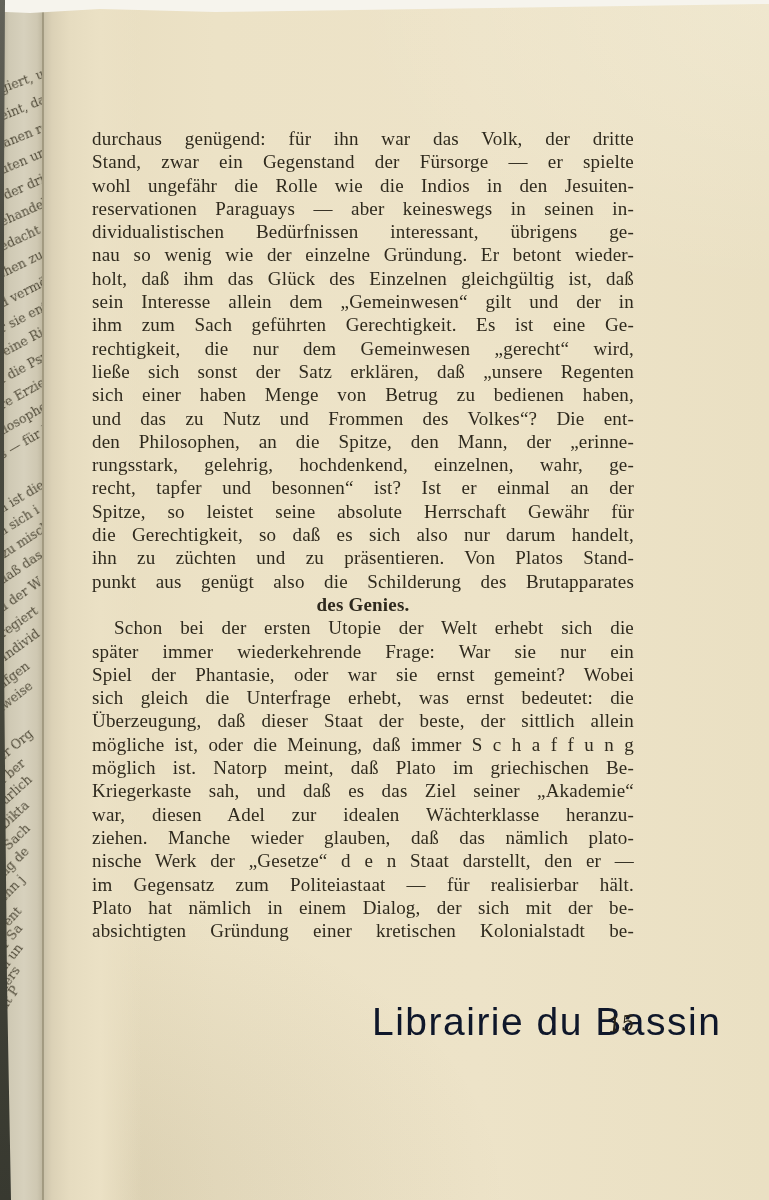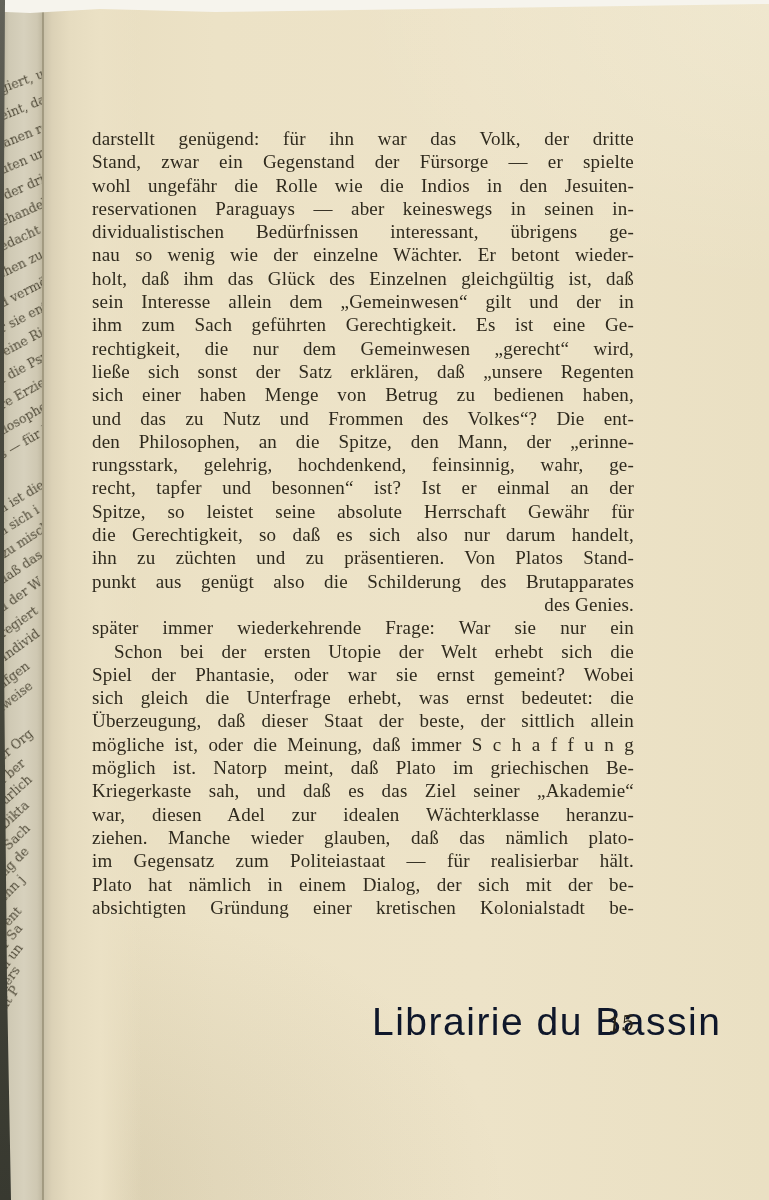--- a/index.html
+++ b/index.html
@@ -43,21 +43,21 @@
     position:absolute; left:0; top:0; width:2px; height:100%;
     background:rgba(92,82,56,.35);
   }
   
   .text-block {
     position:absolute; left:92px; top:127px; width:542px; z-index:2;
     color:#2f2a1e; font-size:19px; letter-spacing:.2px;
   }
   .line { height:23.3px; line-height:23.3px; text-align:justify; overflow:hidden; }
   .line::after { content:""; display:inline-block; width:100%; height:0; vertical-align:top; }
-  .line.flush { text-align:right; }
+  .line.flush { text-align:center;font-weight:bold; }
   .line.flush::after { content:none; }
   .line.indent { text-indent:22px; }
   
   .page-number {
     position:absolute; left:608px; top:1012px; z-index:4;
     font-family:"DejaVu Serif", serif; font-style:italic; font-size:21px;
     color:#2b2416; transform:rotate(-6deg);
   }
   
   .watermark {
@@ -111,53 +111,54 @@
 <div class="gutter">
   <div class="gutter-crease"></div>
 </div>
 
 <div class="spine-edge"></div>
 
 <div class="top-strip"></div>
 
 <div class="text-block">
     <div>
-      <div class="line">darstellt genügend: für ihn war das Volk, der dritte</div>
+      <div class="line">durchaus genügend: für ihn war das Volk, der dritte</div>
       <div class="line">Stand, zwar ein Gegenstand der Fürsorge — er spielte</div>
       <div class="line">wohl ungefähr die Rolle wie die Indios in den Jesuiten-</div>
       <div class="line">reservationen Paraguays — aber keineswegs in seinen in-</div>
       <div class="line">dividualistischen Bedürfnissen interessant, übrigens ge-</div>
-      <div class="line">nau so wenig wie der einzelne Wächter. Er betont wieder-</div>
+      <div class="line">nau so wenig wie der einzelne Gründung. Er betont wieder-</div>
       <div class="line">holt, daß ihm das Glück des Einzelnen gleichgültig ist, daß</div>
       <div class="line">sein Interesse allein dem „Gemeinwesen“ gilt und der in</div>
       <div class="line">ihm zum Sach geführten Gerechtigkeit. Es ist eine Ge-</div>
       <div class="line">rechtigkeit, die nur dem Gemeinwesen „gerecht“ wird,</div>
       <div class="line">ließe sich sonst der Satz erklären, daß „unsere Regenten</div>
       <div class="line">sich einer haben Menge von Betrug zu bedienen haben,</div>
       <div class="line">und das zu Nutz und Frommen des Volkes“? Die ent-</div>
       <div class="line">den Philosophen, an die Spitze, den Mann, der „erinne-</div>
-      <div class="line">rungsstark, gelehrig, hochdenkend, feinsinnig, wahr, ge-</div>
+      <div class="line">rungsstark, gelehrig, hochdenkend, einzelnen, wahr, ge-</div>
       <div class="line">recht, tapfer und besonnen“ ist? Ist er einmal an der</div>
       <div class="line">Spitze, so leistet seine absolute Herrschaft Gewähr für</div>
       <div class="line">die Gerechtigkeit, so daß es sich also nur darum handelt,</div>
       <div class="line">ihn zu züchten und zu präsentieren. Von Platos Stand-</div>
       <div class="line">punkt aus genügt also die Schilderung des Brutapparates</div>
       <div class="line flush">des Genies.</div>
     </div>
     <div>
+      <div class="line indent">Schon bei der ersten Utopie der Welt erhebt sich die</div>
       <div class="line">später immer wiederkehrende Frage: War sie nur ein</div>
-      <div class="line indent">Schon bei der ersten Utopie der Welt erhebt sich die</div>
       <div class="line">Spiel der Phantasie, oder war sie ernst gemeint? Wobei</div>
       <div class="line">sich gleich die Unterfrage erhebt, was ernst bedeutet: die</div>
       <div class="line">Überzeugung, daß dieser Staat der beste, der sittlich allein</div>
       <div class="line">mögliche ist, oder die Meinung, daß immer S c h a f f u n g</div>
       <div class="line">möglich ist. Natorp meint, daß Plato im griechischen Be-</div>
       <div class="line">Kriegerkaste sah, und daß es das Ziel seiner „Akademie“</div>
       <div class="line">war, diesen Adel zur idealen Wächterklasse heranzu-</div>
       <div class="line">ziehen. Manche wieder glauben, daß das nämlich plato-</div>
+      <div class="line">nische Werk der „Gesetze“ d e n Staat darstellt, den er —</div>
       <div class="line">im Gegensatz zum Politeiastaat — für realisierbar hält.</div>
       <div class="line">Plato hat nämlich in einem Dialog, der sich mit der be-</div>
       <div class="line">absichtigten Gründung einer kretischen Kolonialstadt be-</div>
     </div>
   </div>
 
 <div class="page-number">15</div>
 
 <div class="watermark" style="color: #0f172a;">Librairie du Bassin</div>
 

